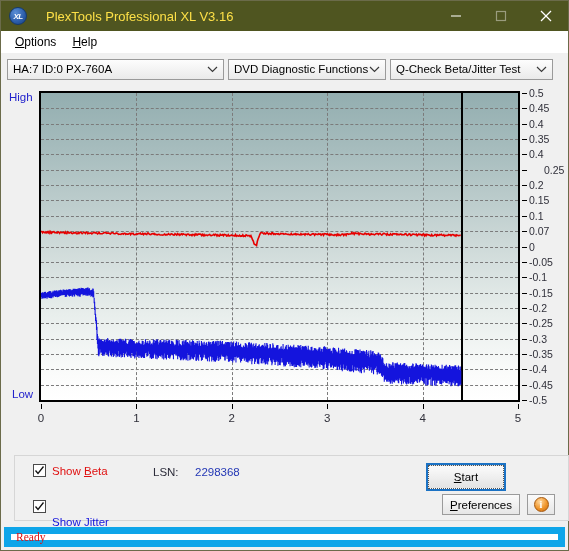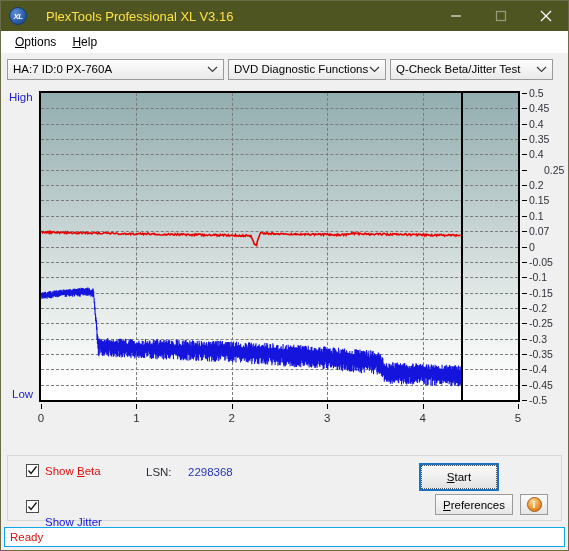--- a/index.html
+++ b/index.html
@@ -163,21 +163,21 @@
     font-size: 11.5px; color: #2222cc;
   }
   #label-low {
     position: absolute; left: 5px; top: 303px;
     font-size: 11.5px; color: #2222cc;
   }
 
   
   #ctrl-group {
     position: absolute;
-    left: 7px; top: 455px;
+    left: 14px; top: 455px;
     width: 555px; height: 66px;
     border: 1px solid #d6d6d6;
     background: #f0f0f0;
   }
   .cb-row { position: absolute; display: flex; align-items: center; }
   #row-beta  { left: 18px; top: 8px; }
   #row-jitter{ left: 18px; top: 28px; }
   .checkbox {
     width: 13px; height: 13px;
     border: 1px solid #4a4a4a;
@@ -230,24 +230,25 @@
     display: flex; align-items: center; justify-content: center;
     color: #fff; font-size: 10px; font-weight: bold;
     font-family: "Liberation Serif", serif;
   }
 
   
   #statusbar {
     position: absolute;
     left: 4px; top: 527px;
     width: 561px; height: 20px;
-    border: 1px solid #0ea5e9;
+    border: 7px solid #0ea5e9;
     background: #ffffff;
     display: flex; align-items: center;
     padding-left: 5px;
+    font-family: Liberation Serif, serif;
   }
   #status-text { font-size: 11.5px; color: #e01010; }
 </style>
 </head>
 <body>
 
 <div id="titlebar">
   <div id="app-icon">XL</div>
   <div id="title-text">PlexTools Professional XL V3.16</div>
   <div class="win-btns">

